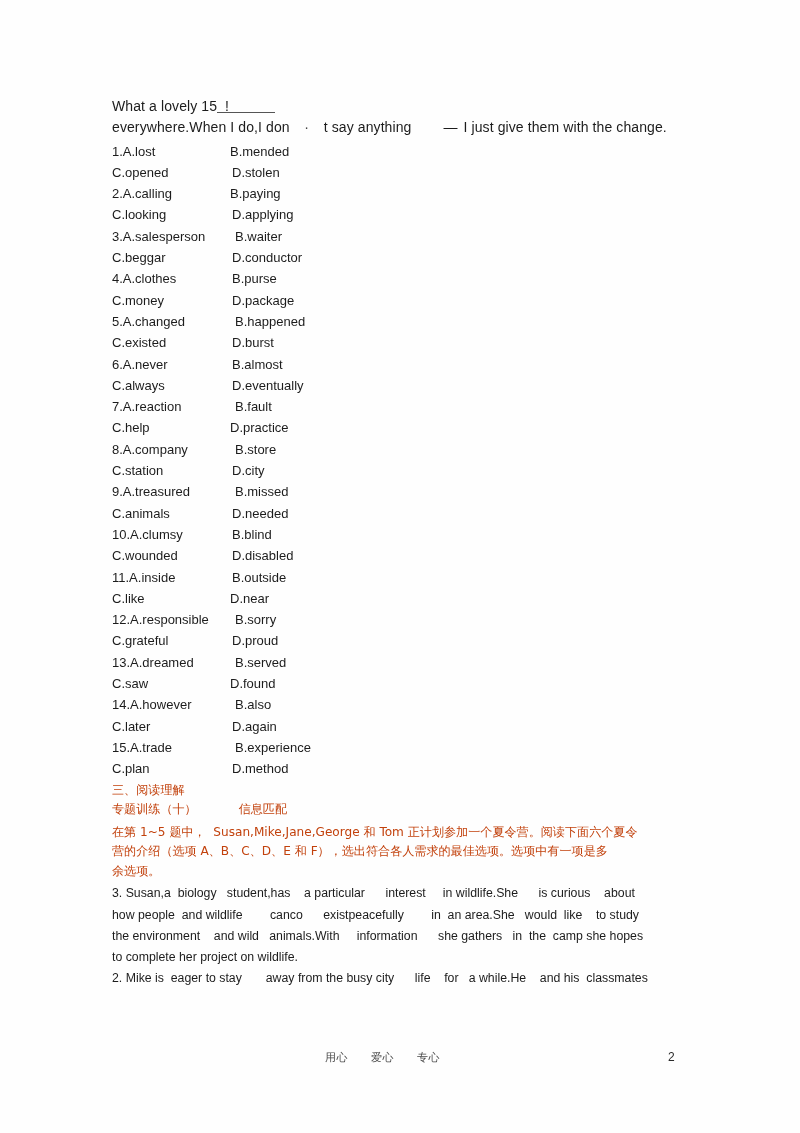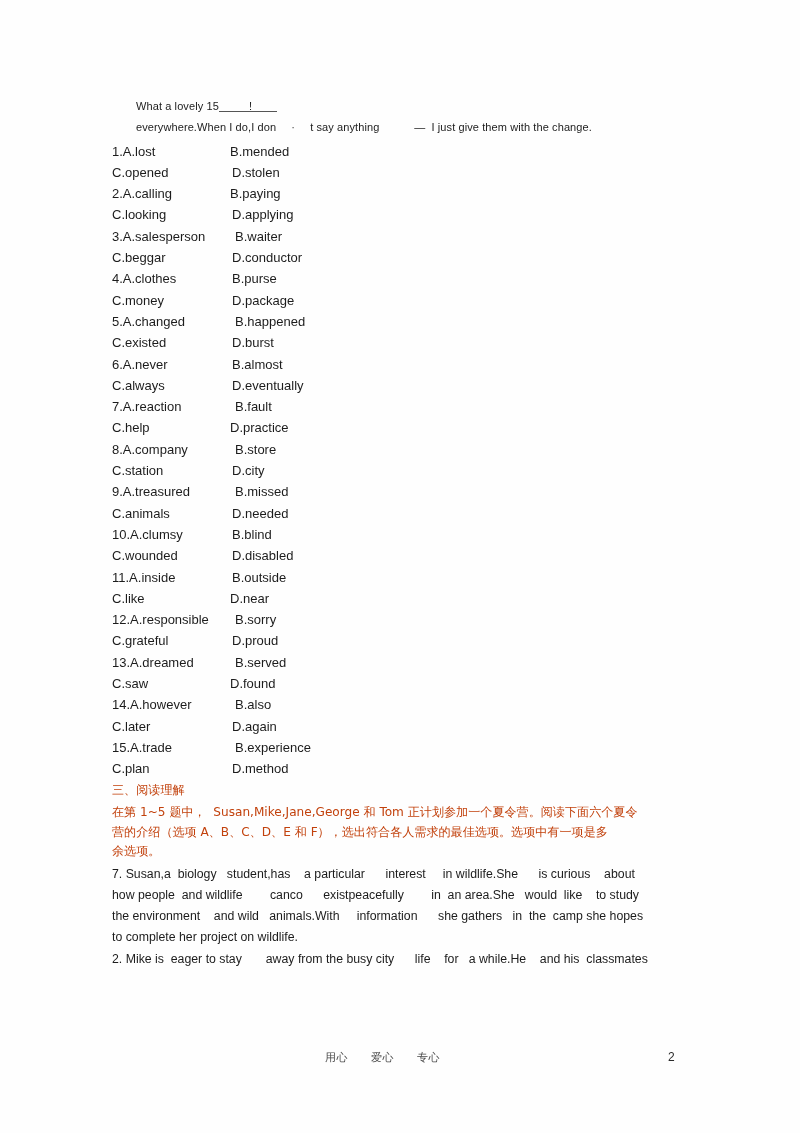--- a/index.html
+++ b/index.html
@@ -25,26 +25,25 @@
 
   
   .doc {
     position: absolute;
     left: 112px;
     top: 96px;
     width: 580px;
   }
 
   .ln {
-    font-size: 11px;
+    font-size: 14px;
     line-height: 21.3px;
     white-space: pre;
     color: #1c1c1c;
     letter-spacing: 0.1px;
-    margin-left: 24px;
   }
 
   .blank-underline {
     display: inline-block;
     border-bottom: 1px solid #555;
     min-width: 58px;
     height: 13px;
     vertical-align: -2px;
   }
 
@@ -179,30 +178,31 @@
         <div class="opt-row"><span class="opt-a">C.saw</span><span class="opt-b indent-0">D.found</span></div>
         <div class="opt-row"><span class="opt-a">14.A.however</span><span class="opt-b indent-2">B.also</span></div>
         <div class="opt-row"><span class="opt-a">C.later</span><span class="opt-b indent-1">D.again</span></div>
         <div class="opt-row"><span class="opt-a">15.A.trade</span><span class="opt-b indent-2">B.experience</span></div>
         <div class="opt-row"><span class="opt-a">C.plan</span><span class="opt-b indent-1">D.method</span></div>
       </div>
 
     <div style="margin-top:1px;">
       <div class="cn">三、阅读理解</div>
 
+      <div class="cn"><span>专题训练（十）</span><span style="display:inline-block;width:42px;"></span><span>信息匹配</span></div>
 
       <div class="cn-wrap" style="margin-top:3px;">
         <div class="cn">在第 1~5 题中，  Susan,Mike,Jane,George 和 Tom 正计划参加一个夏令营。阅读下面六个夏令</div>
         <div class="cn">营的介绍（选项 A、B、C、D、E 和 F），选出符合各人需求的最佳选项。选项中有一项是多</div>
         <div class="cn">余选项。</div>
       </div>
 
       <div id="reading-items" style="margin-top:2px;">
           <div>
-            <span class="para-line">7. Susan,a  biology   student,has    a particular      interest     in wildlife.She      is curious    about</span>
+            <span class="para-line">3. Susan,a  biology   student,has    a particular      interest     in wildlife.She      is curious    about</span>
             <span class="para-line">how people  and wildlife        canco      existpeacefully        in  an area.She   would  like    to study</span>
             <span class="para-line">the environment    and wild   animals.With     information      she gathers   in  the  camp she hopes</span>
             <span class="para-line">to complete her project on wildlife.</span>
           </div>
           <div>
             <span class="para-line">2. Mike is  eager to stay       away from the busy city      life    for   a while.He    and his  classmates</span>
           </div>
         </div>
     </div>
 

